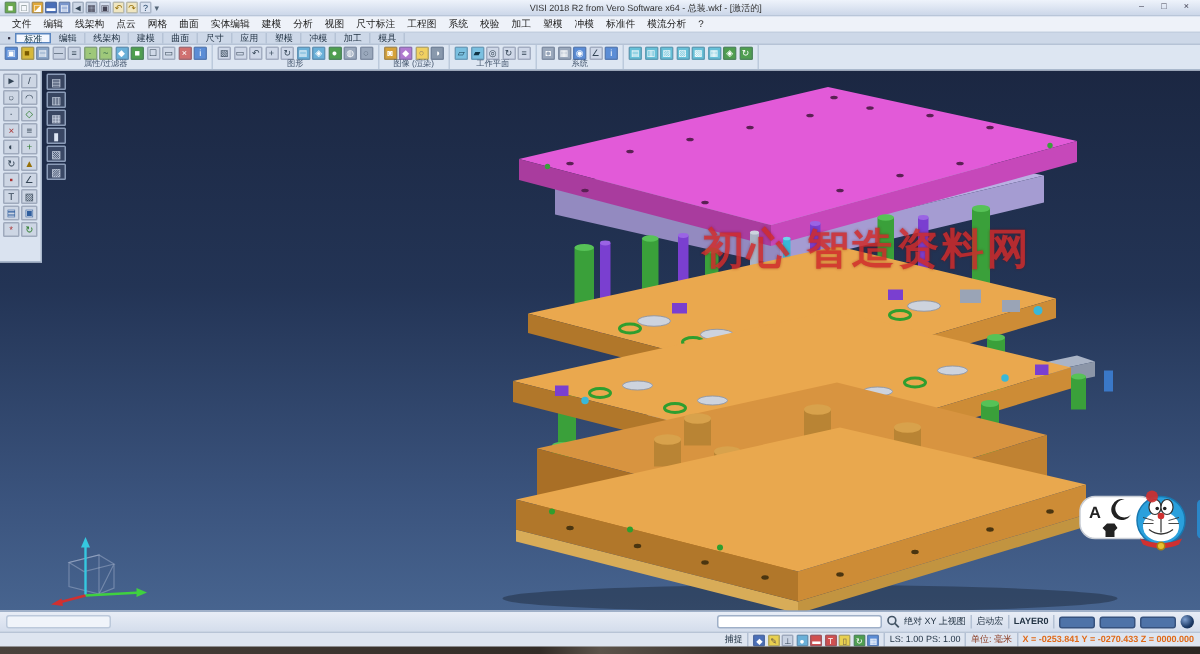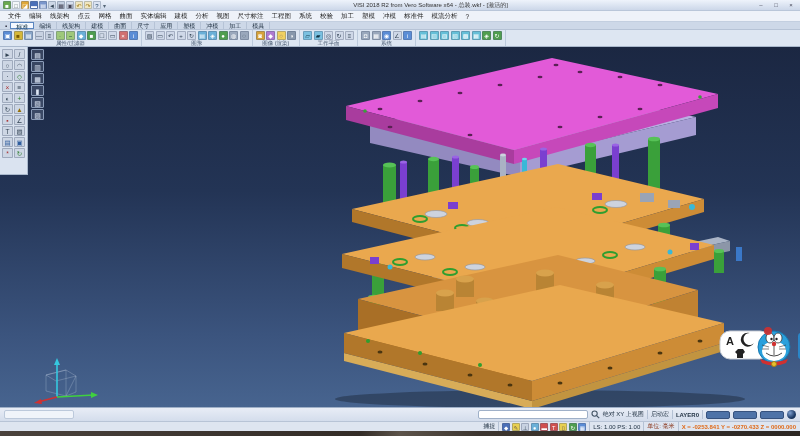--- a/index.html
+++ b/index.html
@@ -398,20 +398,21 @@
               <ellipse cx="610" cy="321" rx="2.5" ry="1.5"></ellipse>
             <ellipse cx="660" cy="306" rx="2.5" ry="1.5"></ellipse>
               <ellipse cx="700" cy="294" rx="2.5" ry="1.5"></ellipse>
           </g>
           <circle cx="368" cy="294" r="2" fill="#2f9e2f"></circle>
             <circle cx="420" cy="306" r="2" fill="#2f9e2f"></circle>
           <circle cx="480" cy="318" r="2" fill="#2f9e2f"></circle>
         </g>
       </svg>
 
+      <div class="watermark" style="color:#cf2b2b">初心 智造资料网</div>
 
       <svg class="ucs" width="80" height="52" viewBox="0 0 80 52">
         <g stroke="rgba(200,210,230,0.35)" fill="none" stroke-width="0.8">
           <polygon points="18,20 38,15 48,21 28,26"></polygon>
           <polygon points="18,20 18,36 38,41 38,15"></polygon>
           <polygon points="48,21 48,37 38,41"></polygon>
         </g>
         <line x1="29" y1="42" x2="29" y2="8" stroke="#35c8e0" stroke-width="1.6"></line>
         <polygon points="29,3 26,10 32,10" fill="#35c8e0"></polygon>
         <line x1="29" y1="42" x2="66" y2="40" stroke="#3fd03f" stroke-width="1.6"></line>

